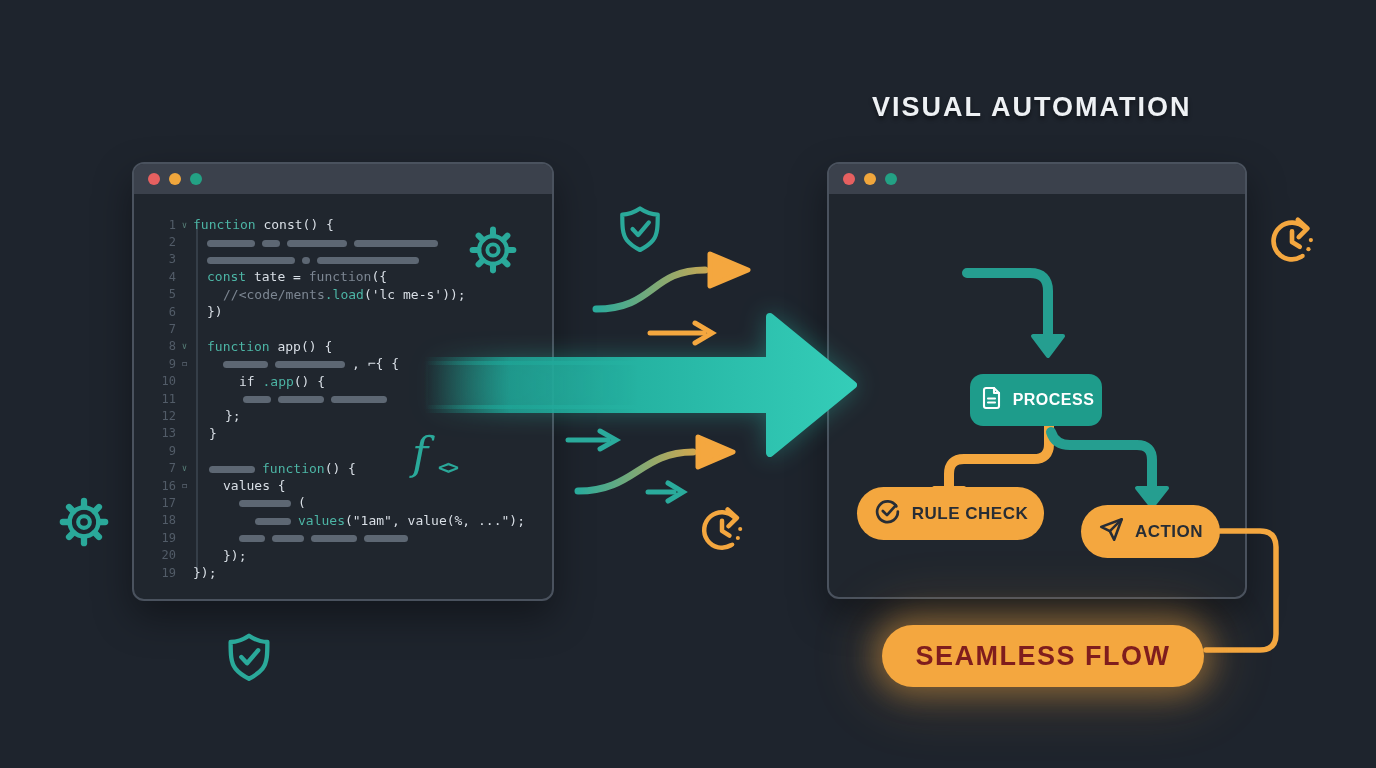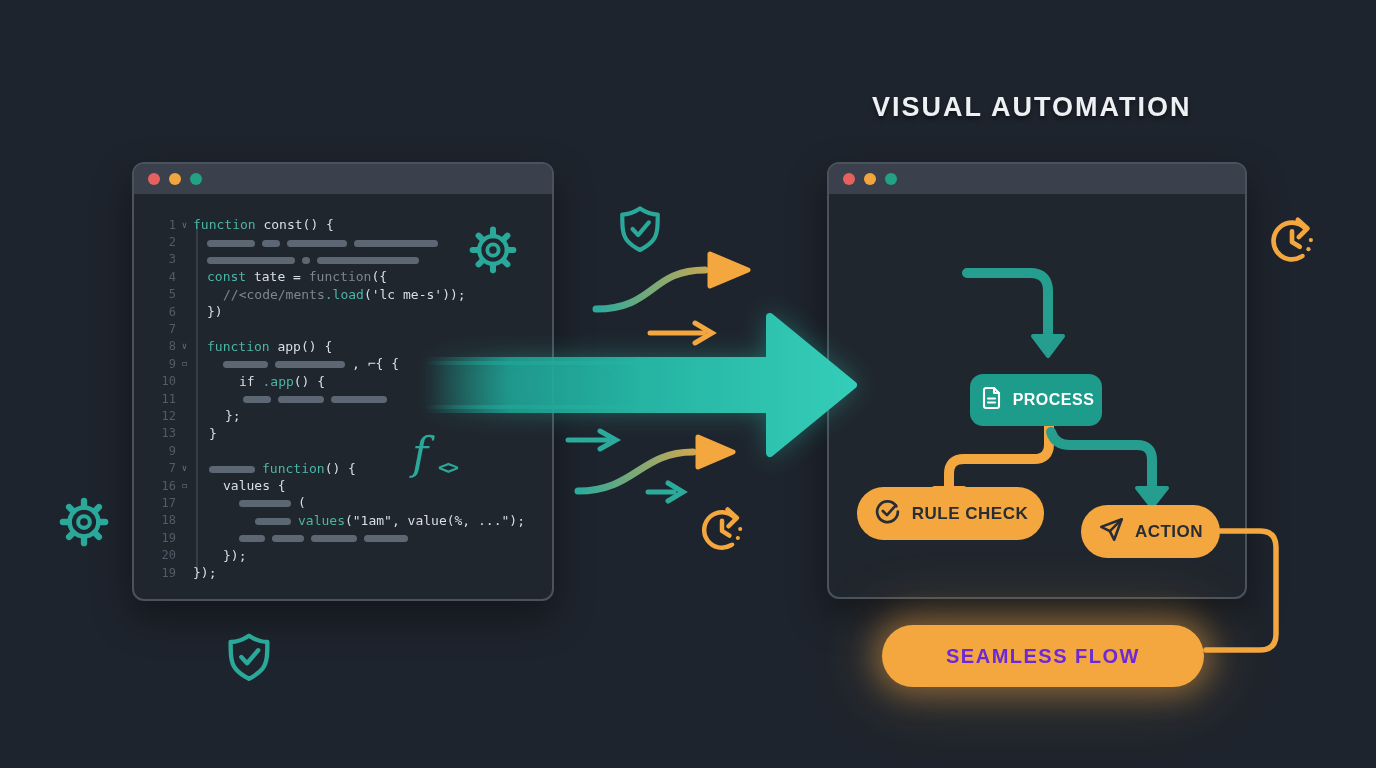--- a/index.html
+++ b/index.html
@@ -38,21 +38,21 @@
   #node-trigger{left:856px;top:219px;width:112px;height:112px;border-radius:50%;
                 background:#f4a73f;flex-direction:column;gap:1px;font-size:15px;}
   #node-process{left:970px;top:374px;width:132px;height:52px;border-radius:13px;
                 background:#1e9c8b;gap:9px;font-size:16px;color:#fff;}
   #node-rule{left:857px;top:487px;width:187px;height:53px;border-radius:27px;
              background:#f4a73f;gap:10px;font-size:17px;}
   #node-action{left:1081px;top:505px;width:139px;height:53px;border-radius:27px;
                background:#f4a73f;gap:9px;font-size:17px;}
   #badge{position:absolute;left:882px;top:625px;width:322px;height:62px;border-radius:31px;
          background:#f4a73f;display:flex;align-items:center;justify-content:center;z-index:6;
-         color:#6d28d9;font-weight:bold;font-size:20px;letter-spacing:1.5px;
+         color:#7f1d1d;font-weight:bold;font-size:27px;letter-spacing:1.5px;
          box-shadow:0 0 28px 8px rgba(243,166,64,.38), 0 0 60px 16px rgba(243,166,64,.18);}
   
   #overlay{position:absolute;left:0;top:0;width:1376px;height:768px;pointer-events:none;z-index:5;}
   .icon-abs{position:absolute;z-index:6;line-height:0;}
   #fx-icon{z-index:6;position:absolute;left:412px;top:432px;color:#2aa99a;}
   #fx-icon .fxf{font-family:"DejaVu Serif", serif;font-style:italic;font-size:44px;line-height:44px;}
   #fx-icon .fxb{font-family:"DejaVu Sans Mono", monospace;font-weight:bold;font-size:19px;
                 position:absolute;left:26px;top:24px;letter-spacing:-2px;}
 </style>
 </head>

